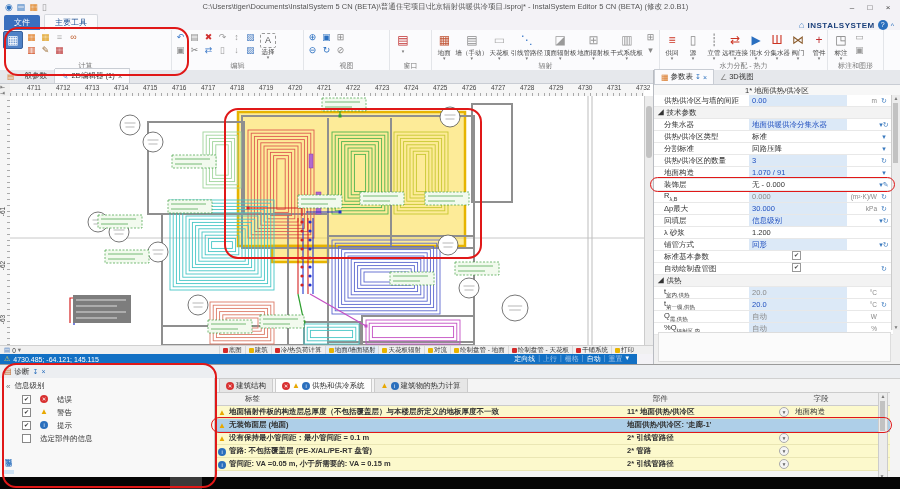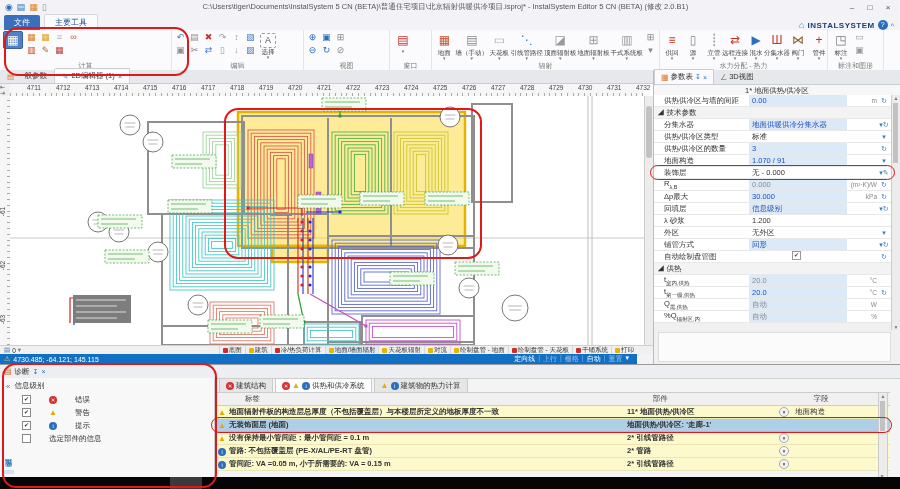--- a/index.html
+++ b/index.html
@@ -88,21 +88,21 @@
   #pempty{position:absolute;left:4px;top:262px;width:231px;height:28px;background:#fbfbfb;border:1px solid #ddd;}
   .redoval{position:absolute;left:-4px;right:-2px;top:-2px;bottom:-2px;border:1.6px solid #e01818;border-radius:8px;pointer-events:none;z-index:30;}
   
   #diag{left:0;top:364px;width:900px;height:113px;background:#f4f4f4;border-top:1px solid #9a9a9a;box-sizing:border-box;}
   #dtabrow{height:13px;display:flex;align-items:center;background:#eceef1;border-bottom:1px solid #d0d0d0;padding-left:4px;gap:3px;font-size:7.5px;}
   #dtabrow .dico{color:#c06020;font-size:8px;}
   #dtabrow .pin,#dtabrow .x{color:#2a6fbd;font-size:7px;}
   #dside{position:absolute;left:0;top:13px;width:215px;height:100px;background:#f8f8f8;border-right:1px solid #ccc;box-sizing:border-box;}
   #dside .hdr{display:flex;gap:4px;align-items:center;padding:3px 0 2px 6px;font-size:7.5px;color:#333;}
   #dside .hdr .back{color:#777;font-size:8px;}
-  .lvl{display:flex;gap:18px;align-items:center;padding:1.5px 0 1.5px 22px;font-size:7.5px;}
+  .lvl{display:flex;gap:9px;align-items:flex-start;padding:1.5px 0 1.5px 22px;font-size:7.5px;}
   .cb{width:7px;height:7px;border:1px solid #888;background:#fff;font-size:6px;line-height:7px;text-align:center;color:#333;}
   .cicon{width:8px;height:8px;border-radius:50%;color:#fff;font-size:5.5px;line-height:8px;text-align:center;display:inline-block;}
   .ci-e{background:#d83030;} .ci-i{background:#2a6fbd;}
   .ci-w{background:none;color:#e8a800;font-size:8px;line-height:8px;border-radius:0;}
   #vtab{position:absolute;left:4px;bottom:4px;writing-mode:vertical-rl;transform:rotate(180deg);font-size:7px;color:#2a6fbd;background:#cfe3f5;padding:2px 0;}
   #dmain{position:absolute;left:215px;top:13px;width:675px;height:100px;}
   #ftabs{height:14px;display:flex;align-items:flex-end;padding-left:4px;gap:2px;}
   .ftab{display:flex;gap:2px;align-items:center;padding:1px 6px;height:11px;font-size:7.5px;background:#e6e6e6;border:1px solid #ccc;border-bottom:none;}
   .ftab.act{background:#fdfdfd;}
   #dhead{height:12px;display:flex;background:#f0f0f0;border-top:1px solid #ccc;border-bottom:1px solid #ccc;font-size:7.5px;color:#444;align-items:center;}
@@ -663,20 +663,26 @@
           <div class="unit"></div>
           <div class="ics">▾↻</div>
         </div>
         <div class="prow">
           <div class="lab">供热/供冷区类型</div>
           <div class="val">标准</div>
           <div class="unit"></div>
           <div class="ics">▾</div>
         </div>
         <div class="prow">
+          <div class="lab">分割标准</div>
+          <div class="val">回路压降</div>
+          <div class="unit"></div>
+          <div class="ics">▾</div>
+        </div>
+        <div class="prow">
           <div class="lab">供热/供冷区的数量</div>
           <div class="val vb vcb">3</div>
           <div class="unit"></div>
           <div class="ics">↻</div>
         </div>
         <div class="prow">
           <div class="lab labg">地面构造</div>
           <div class="val vb vcb">1.070 / 91</div>
           <div class="unit"></div>
           <div class="ics">▾</div>
@@ -706,30 +712,32 @@
           <div class="unit"></div>
           <div class="ics">▾↻</div>
         </div>
         <div class="prow">
           <div class="lab">λ 砂浆</div>
           <div class="val">1.200</div>
           <div class="unit"></div>
           <div class="ics"></div>
         </div>
         <div class="prow">
-          <div class="lab">外区</div>
-          <div class="val">无外区</div>
-          <div class="unit"></div>
-          <div class="ics">▾</div>
-        </div>
-        <div class="prow">
           <div class="lab">铺管方式</div>
           <div class="val vb vcb">回形</div>
           <div class="unit"></div>
           <div class="ics">▾↻</div>
+        </div>
+        <div class="prow">
+          <div class="lab">标准基本参数</div>
+          <div class="val">
+            <div class="chkbx">✔</div>
+          </div>
+          <div class="unit"></div>
+          <div class="ics"></div>
         </div>
         <div class="prow">
           <div class="lab">自动绘制盘管图</div>
           <div class="val">
             <div class="chkbx">✔</div>
           </div>
           <div class="unit"></div>
           <div class="ics">↻</div>
         </div>
         <div class="prow grp">

